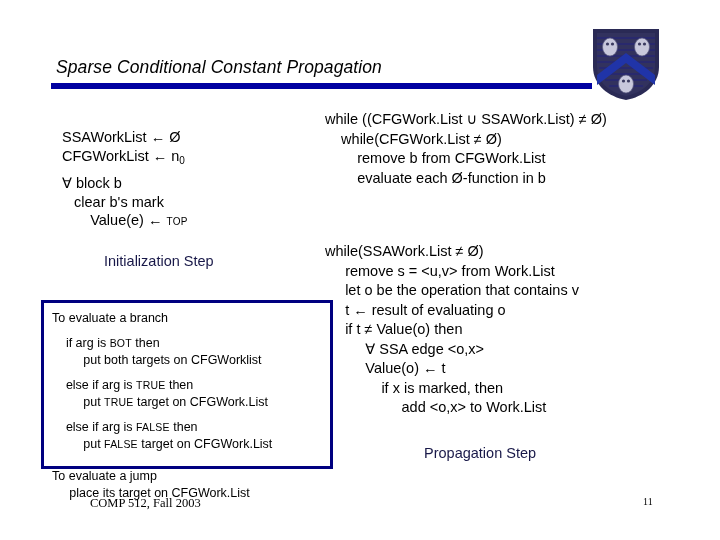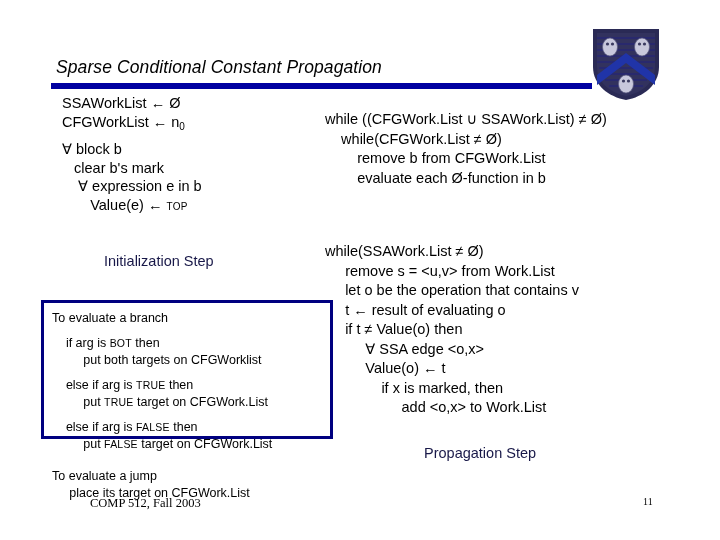--- a/index.html
+++ b/index.html
@@ -67,21 +67,21 @@
   .ital { font-style: italic; }
   .sub {
     font-size: 10px;
     vertical-align: -3px;
   }
 
   
   .left-init {
     position: absolute;
     left: 62px;
-    top: 94px;
+    top: 128px;
     width: 270px;
   }
   .left-init .code-line { line-height: 18.5px; }
   .gap-sm { height: 4px; }
 
   .step-label {
     position: absolute;
     font-size: 14.5px;
     color: #181848;
     white-space: nowrap;
@@ -95,21 +95,21 @@
     left: 424px;
     top: 445px;
   }
 
   
   .branch-box {
     position: absolute;
     left: 41px;
     top: 300px;
     width: 292px;
-    height: 139px;
+    height: 169px;
     border: 3px solid #000080;
     background: #ffffff;
     box-sizing: border-box;
   }
   .branch-box-inner {
     position: absolute;
     left: 8px;
     top: 7px;
     right: 4px;
   }
@@ -199,21 +199,20 @@
       </g>
     </svg>
   </div>
 
   <div class="left-init">
     <div class="code-line">SSAWorkList ← Ø</div>
     <div class="code-line"><span>CFGWorkList ← n</span><span class="sub">0</span></div>
     <div class="gap-sm"></div>
     <div class="code-line">∀ block b</div>
     <div class="code-line">   clear b's mark</div>
-    <div class="code-line">    ∀ expression e in b</div>
     <div class="code-line"><span>       Value(e) ← </span><span class="sc">TOP</span></div>
   </div>
 
   <div class="step-label" id="init-step-label">Initialization Step</div>
 
   <div class="branch-box">
     <div class="branch-box-inner">
       <div class="code-line">To evaluate a branch</div>
       <div class="branch-gap"></div>
       <div class="code-line"><span>    if arg is </span><span class="sc">BOT</span><span> then</span></div>

